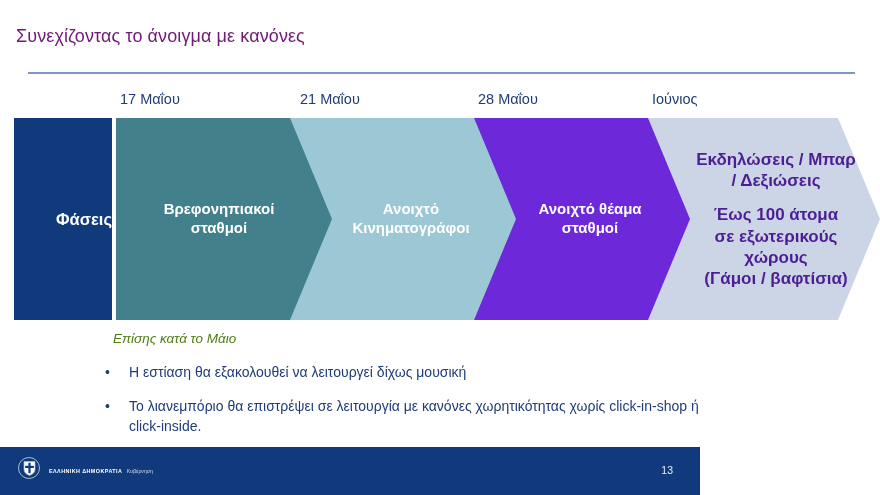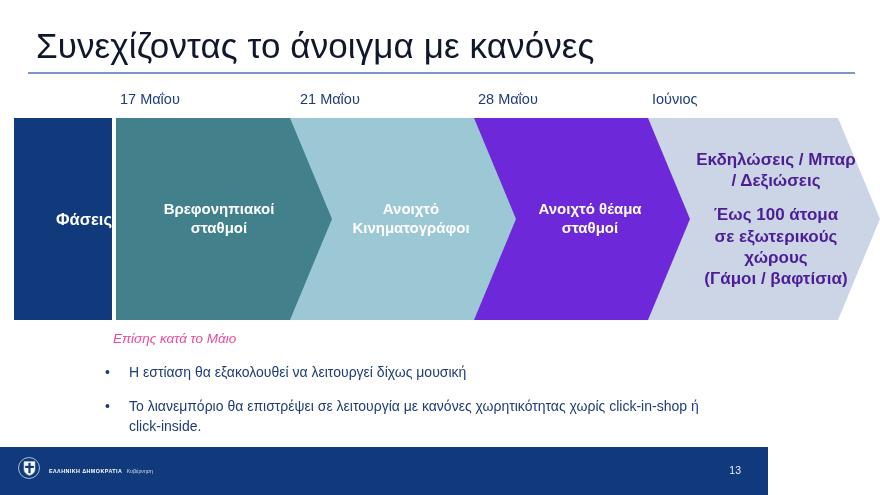--- a/index.html
+++ b/index.html
@@ -14,24 +14,24 @@
     position: relative;
     width: 880px;
     height: 495px;
     background: #ffffff;
     overflow: hidden;
   }
 
   
   #slide-title {
     position: absolute;
-    left: 36px;
+    left: 16px;
     top: 26px;
-    font-size: 35px;
-    color: #0f172a;
+    font-size: 18px;
+    color: #701a75;
     letter-spacing: 0.1px;
     white-space: nowrap;
   }
   #title-rule {
     position: absolute;
     left: 28px;
     top: 72px;
     width: 827px;
     height: 2px;
     background: #7f95c4;
@@ -116,21 +116,21 @@
   }
   #stage-4 .gap { display: block; height: 13px; }
 
   
   #notes-heading {
     position: absolute;
     left: 113px;
     top: 331px;
     font-size: 13.5px;
     font-style: italic;
-    color: #ec4899;
+    color: #4d7c0f;
   }
   .bullet-row {
     position: absolute;
     left: 105px;
     display: flex;
     font-size: 14px;
     color: #1f3c78;
   }
   .bullet-row .dot {
     width: 24px;
@@ -144,21 +144,21 @@
     max-width: 600px;
   }
   #bullet-1 { top: 362px; }
   #bullet-2 { top: 396px; }
 
   
   #footer {
     position: absolute;
     left: 0;
     top: 447px;
-    width: 768px;
+    width: 700px;
     height: 48px;
     background: #103a7b;
   }
   #footer-brand {
     position: absolute;
     left: 18px;
     top: 10px;
     display: flex;
     align-items: center;
   }

